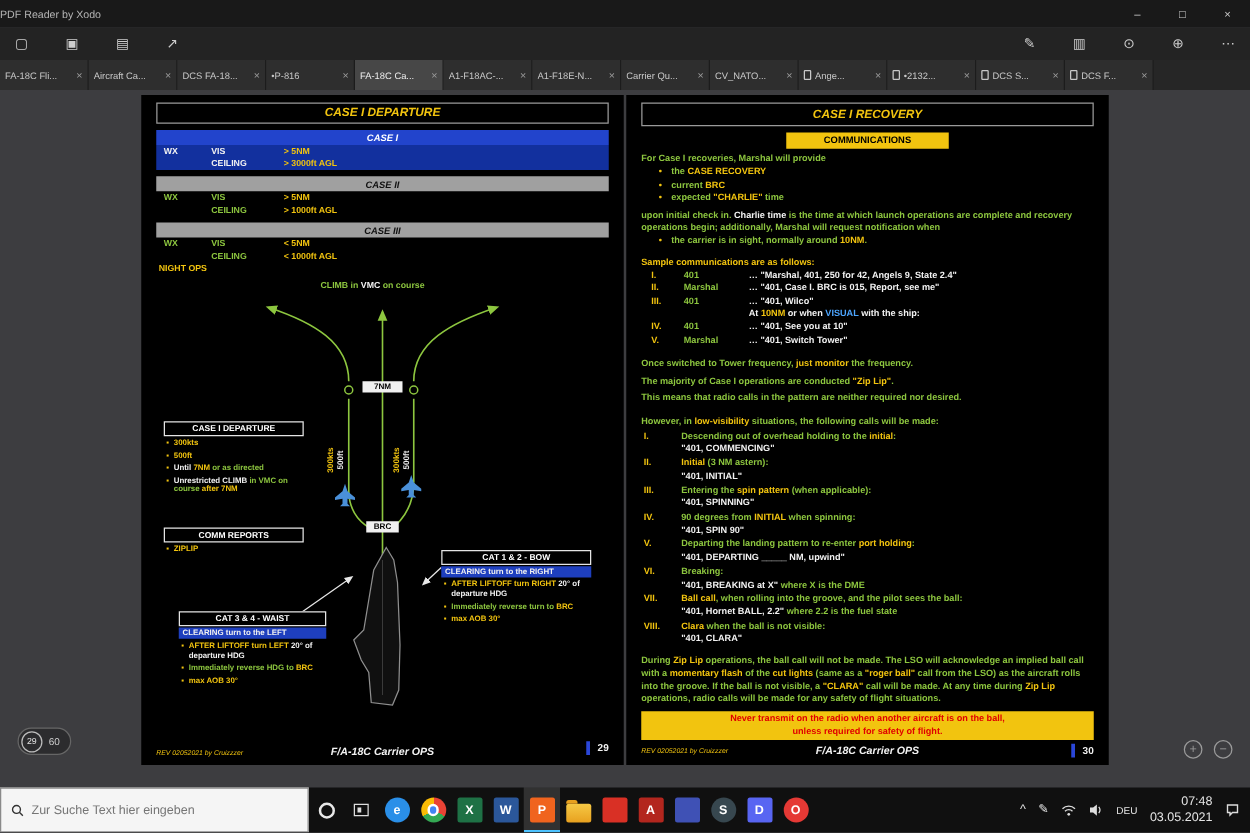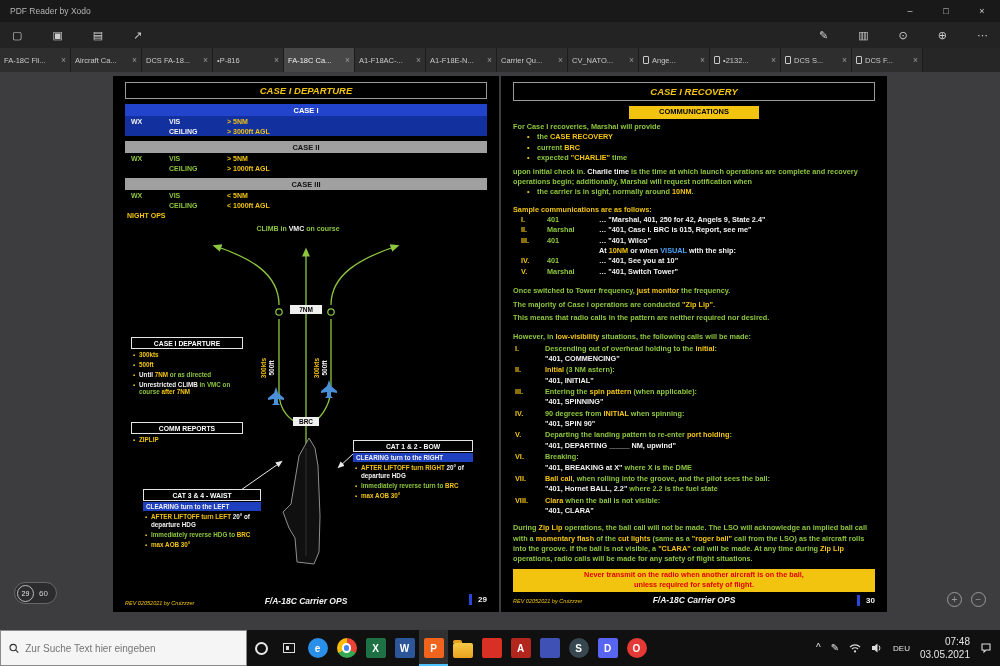--- a/index.html
+++ b/index.html
@@ -4,21 +4,21 @@
 <style>
   * { margin:0; padding:0; box-sizing:border-box; }
   html,body { background:#222; }
   .screen {
     position:relative; width:1000px; height:666px; overflow:hidden;
     font-family:"Liberation Sans", sans-serif; background:#3d3d40;
     -webkit-font-smoothing:antialiased;
   }
   
   .titlebar { height:22px; background:#191919; display:flex; align-items:center; }
-  .win-title { color:#b5b5b5; font-size:8.5px; padding-left:10px; flex:1; }
+  .win-title { color:#b5b5b5; font-size:8.5px; padding-left:0; flex:1; }
   .win-controls { display:flex; height:100%; }
   .win-btn { width:36px; height:100%; display:flex; align-items:center; justify-content:center;
              color:#cfcfcf; font-size:9px; cursor:default; }
   
   .toolbar { height:26px; background:#232323; display:flex; align-items:center; justify-content:space-between; padding:0 12px; }
   .tb-group { display:flex; gap:30px; }
   .tb-icon { color:#cdcdcd; font-size:11px; line-height:1; cursor:default; }
   
   .tabbar { height:24px; background:#262626; display:flex; overflow:hidden; }
   .tab { width:71px; min-width:71px; background:#2e2e2e; border-right:1px solid #1c1c1c;
@@ -30,21 +30,21 @@
   .tab-close { color:#9a9a9a; font-size:8.5px; margin-left:2px; flex:none; }
   
   .content { position:relative; height:552px; background:#3d3d40; }
   .pages { display:flex; justify-content:center; gap:2px; padding-top:4px; }
   .page { position:relative; width:386px; height:536px; background:#000; color:#f2f2f2; font-weight:700; }
   .c-g{color:#8dc63f} .c-y{color:#f2c40f} .c-w{color:#f2f2f2} .c-b{color:#4da6ff}
   .pg-title { margin:6px 12px 0; border:1px solid #9a9a9a; background:#000; color:#f2c40f;
               font-style:italic; font-size:9.5px; text-align:center; padding:2px 0; }
   
   .case-block { margin:5px 12px 0; font-size:7px; }
-  .case-header { text-align:center; font-size:7.5px; padding:1.5px 0; }
+  .case-header { text-align:center; font-size:7.5px; padding:1.5px 0;font-style:italic; }
   .blue-h { background:#2244cc; color:#fff; }
   .gray-h { background:#a0a0a0; color:#111; }
   .case-rows.blue-rows { background:#12309e; }
   .case-row { display:grid; grid-template-columns:38px 58px 1fr; padding:1.5px 6px; }
   .case-note { margin:2px 14px 0; font-size:7px; }
   
   .diagram-svg { position:absolute; left:0; top:0; width:386px; height:536px; pointer-events:none; }
   .svg-y { fill:#f2c40f; } .svg-w { fill:#eeeeee; }
   .diagram-svg text { font-size:6.5px; font-weight:700; text-anchor:middle; }
   .climb-label { position:absolute; left:95px; top:149px; width:180px; text-align:center; font-size:7px; }

